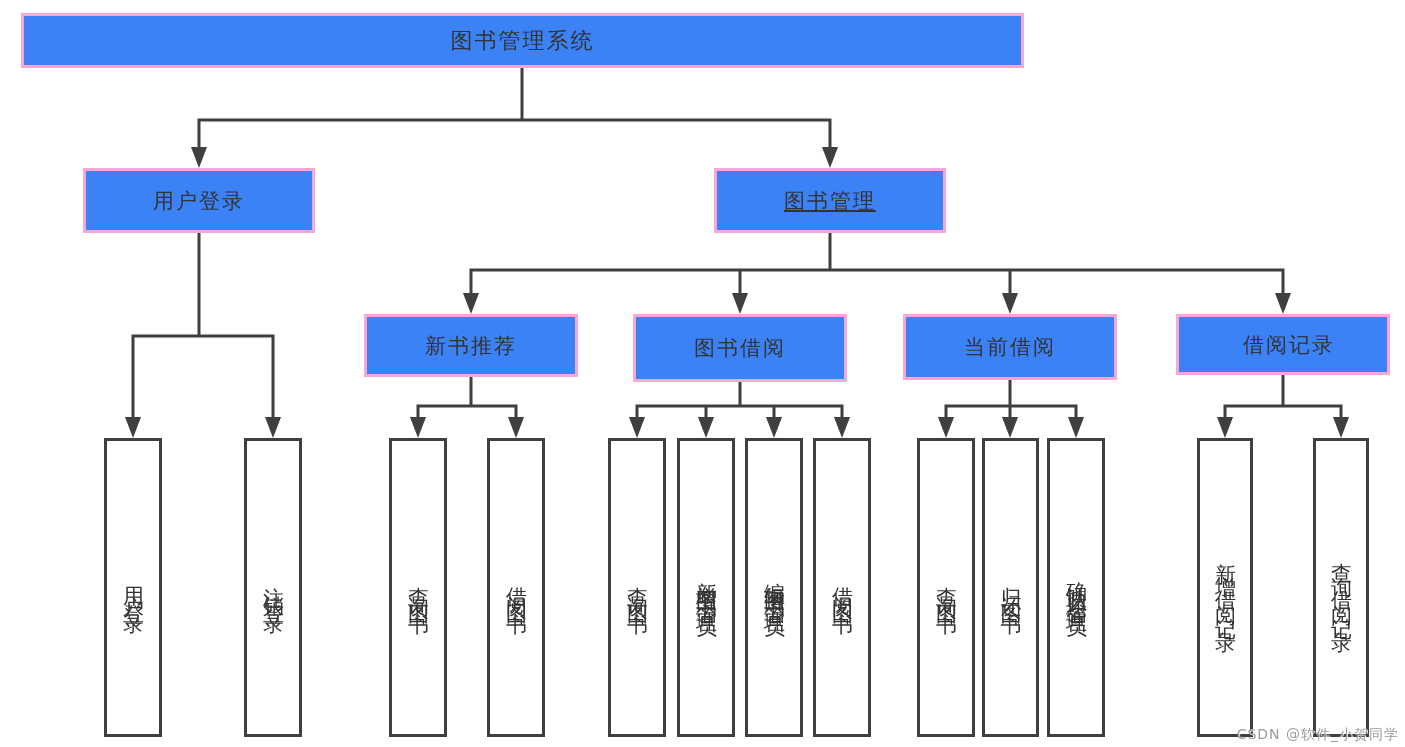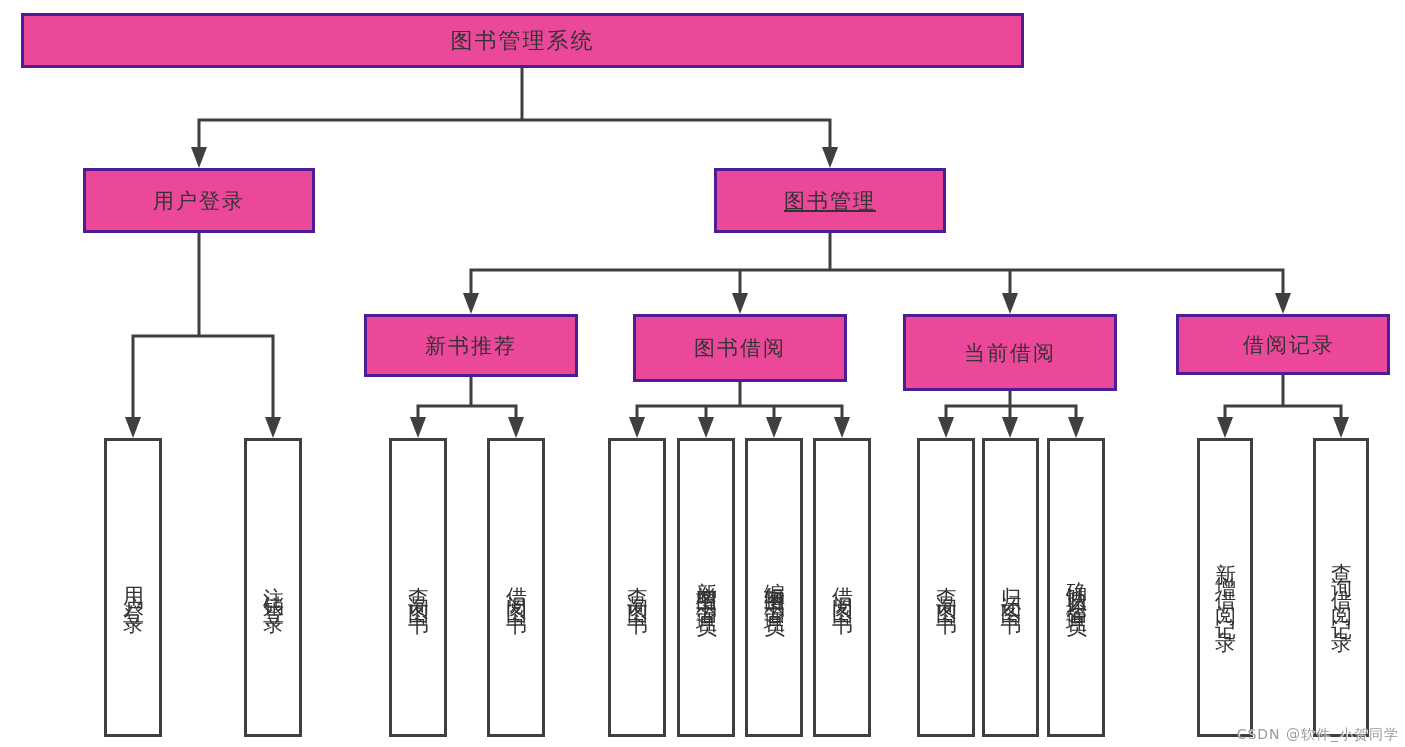--- a/index.html
+++ b/index.html
@@ -19,22 +19,22 @@
   #connectors {
     position: absolute;
     left: 0;
     top: 0;
     width: 1405px;
     height: 747px;
   }
   .hbox {
     position: absolute;
     box-sizing: border-box;
-    border: 3px solid #4c1d95;
-    background: #ec4899;
+    border: 3px solid #f9a8d4;
+    background: #3b82f6;
     display: flex;
     align-items: center;
     justify-content: center;
     font-size: 21px;
     letter-spacing: 2px;
     color: #333333;
     white-space: nowrap;
   }
   .vbox {
     position: absolute;
@@ -131,21 +131,21 @@
   <div class="hbox" style="left:714px; top:168px; width:232px; height:65px;text-decoration:underline;">
     <span>图书管理</span>
   </div>
 
   <div class="hbox" style="left:364px; top:314px; width:214px; height:63px;">
     <span>新书推荐</span>
   </div>
   <div class="hbox" style="left:633px; top:314px; width:214px; height:68px;">
     <span>图书借阅</span>
   </div>
-  <div class="hbox" style="left:903px; top:314px; width:214px; height:77px;">
+  <div class="hbox" style="left:903px; top:314px; width:214px; height:66px;">
     <span>当前借阅</span>
   </div>
   <div class="hbox" style="left:1176px; top:314px; width:214px; height:61px;padding-left:12px;">
     <span>借阅记录</span>
   </div>
 
   <div class="vbox ls-short" style="left:104px;">
     <span>用户登录</span>
   </div>
   <div class="vbox ls-short" style="left:244px;">

